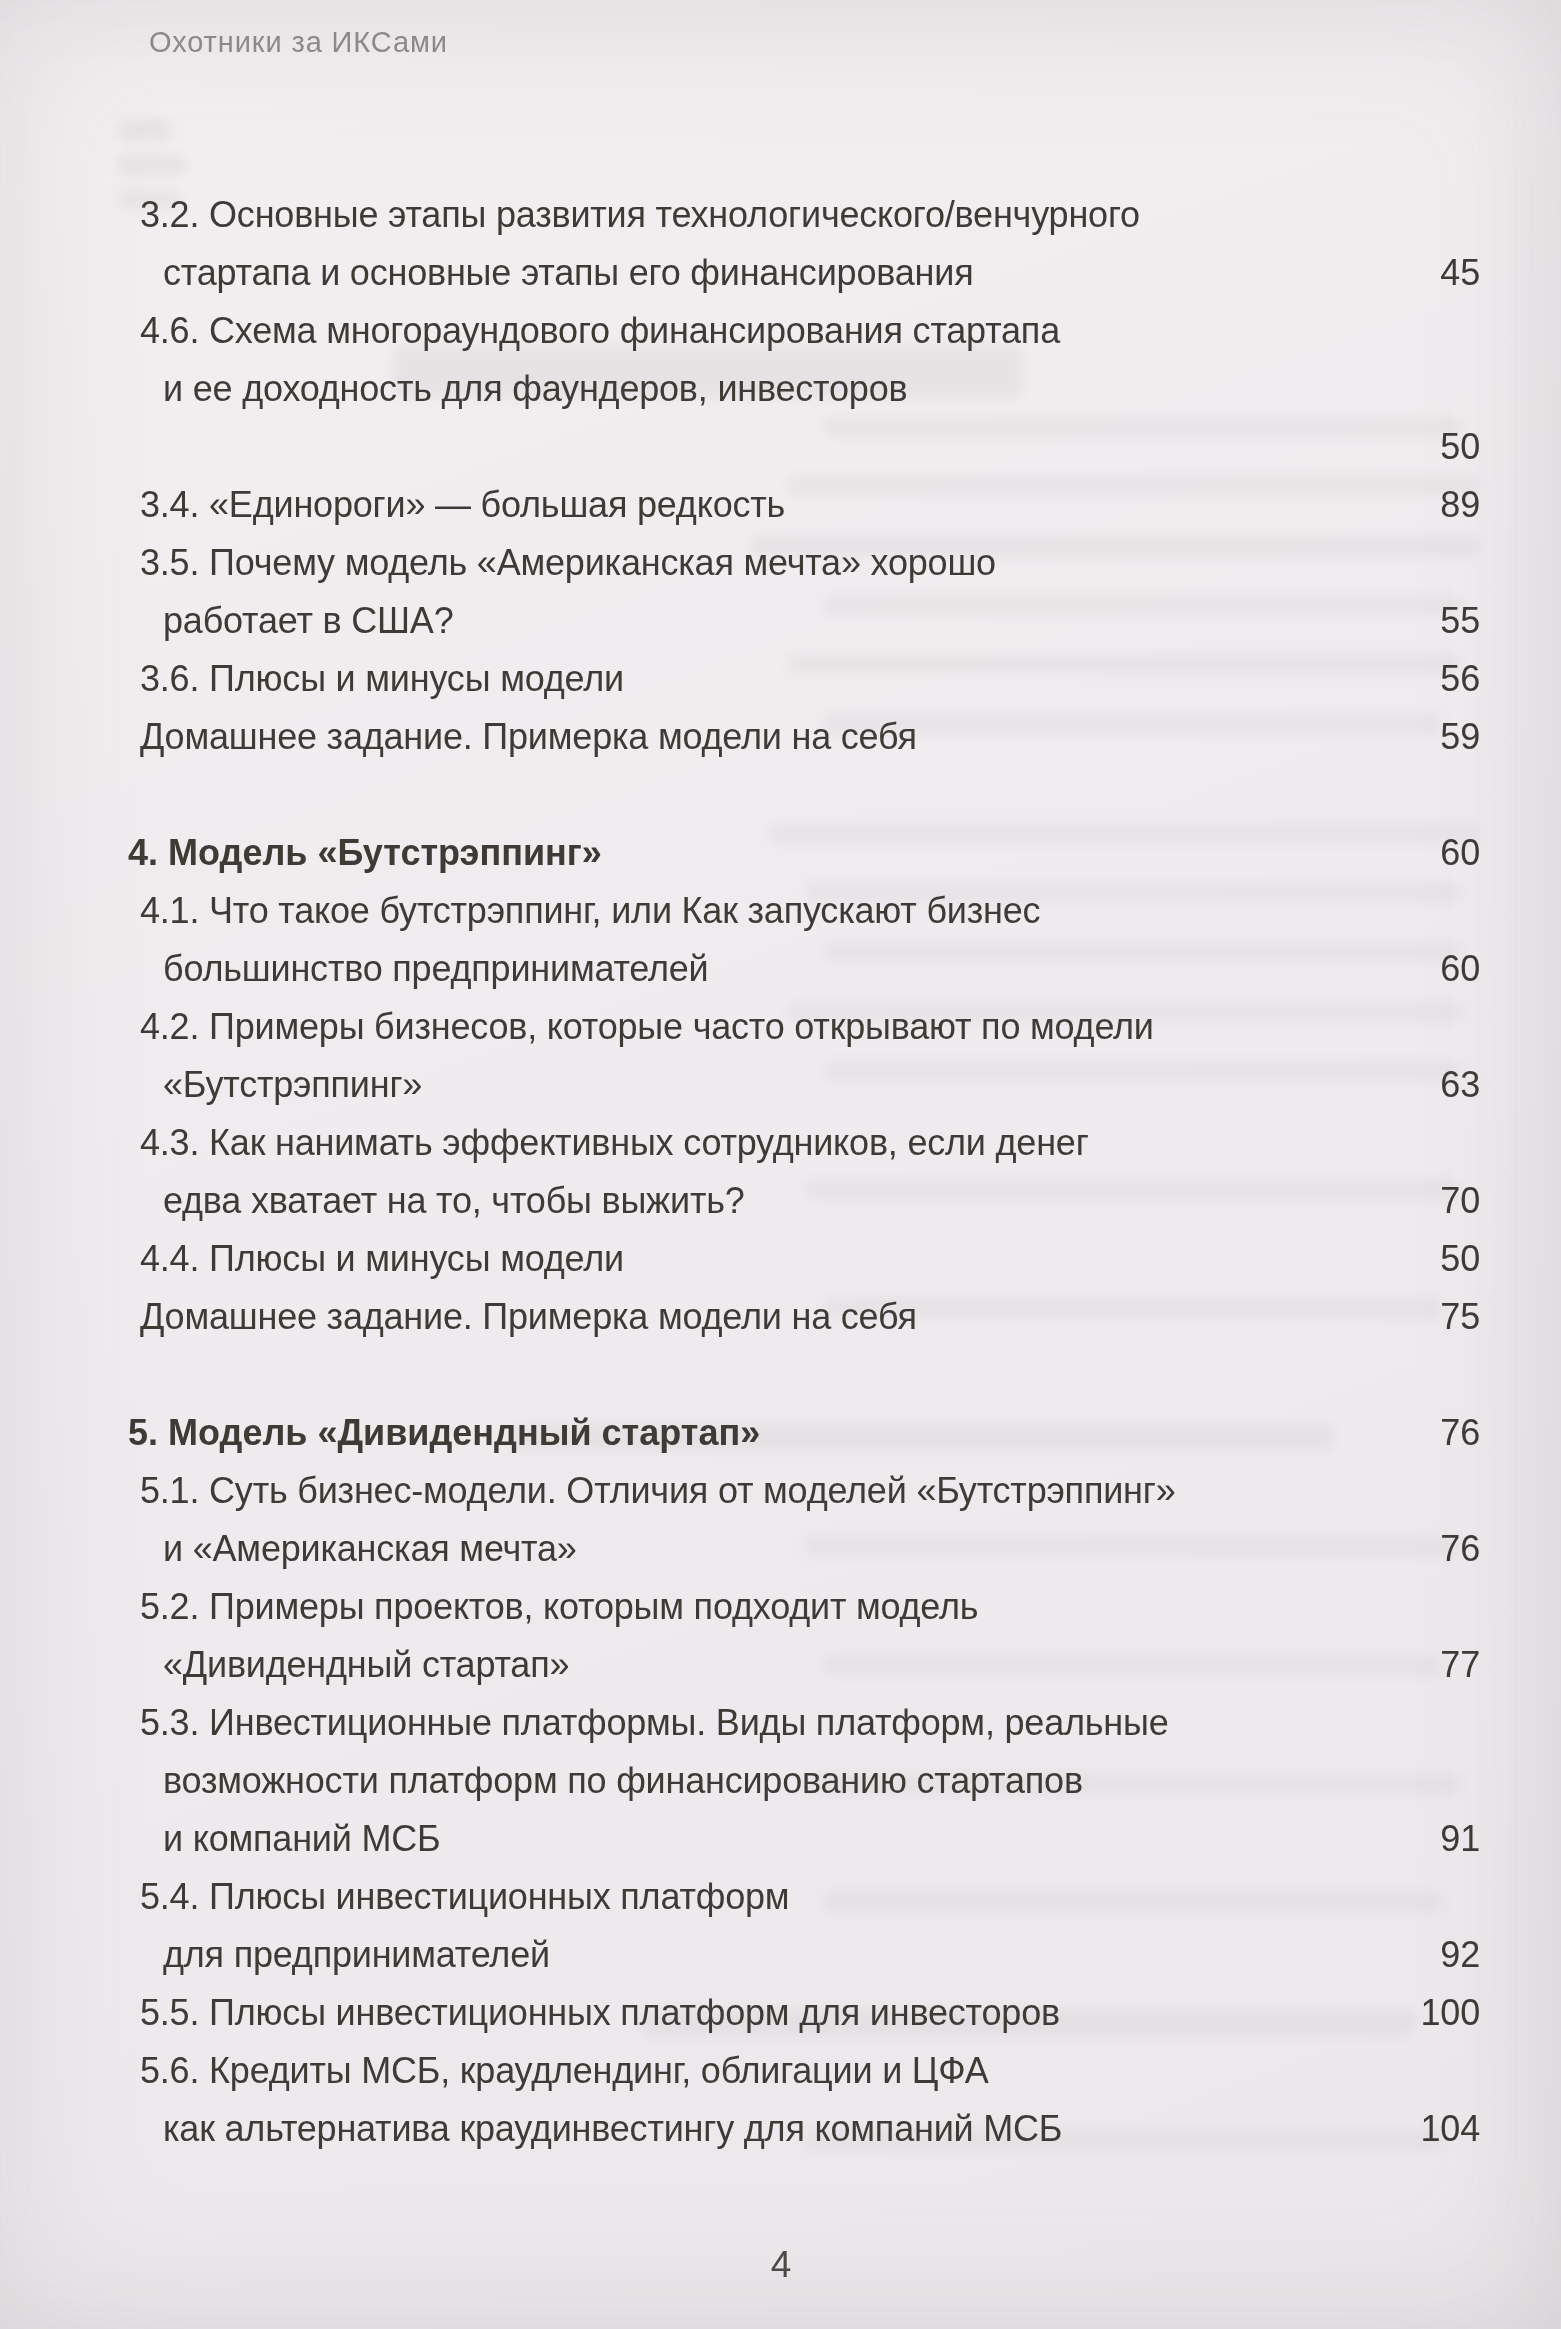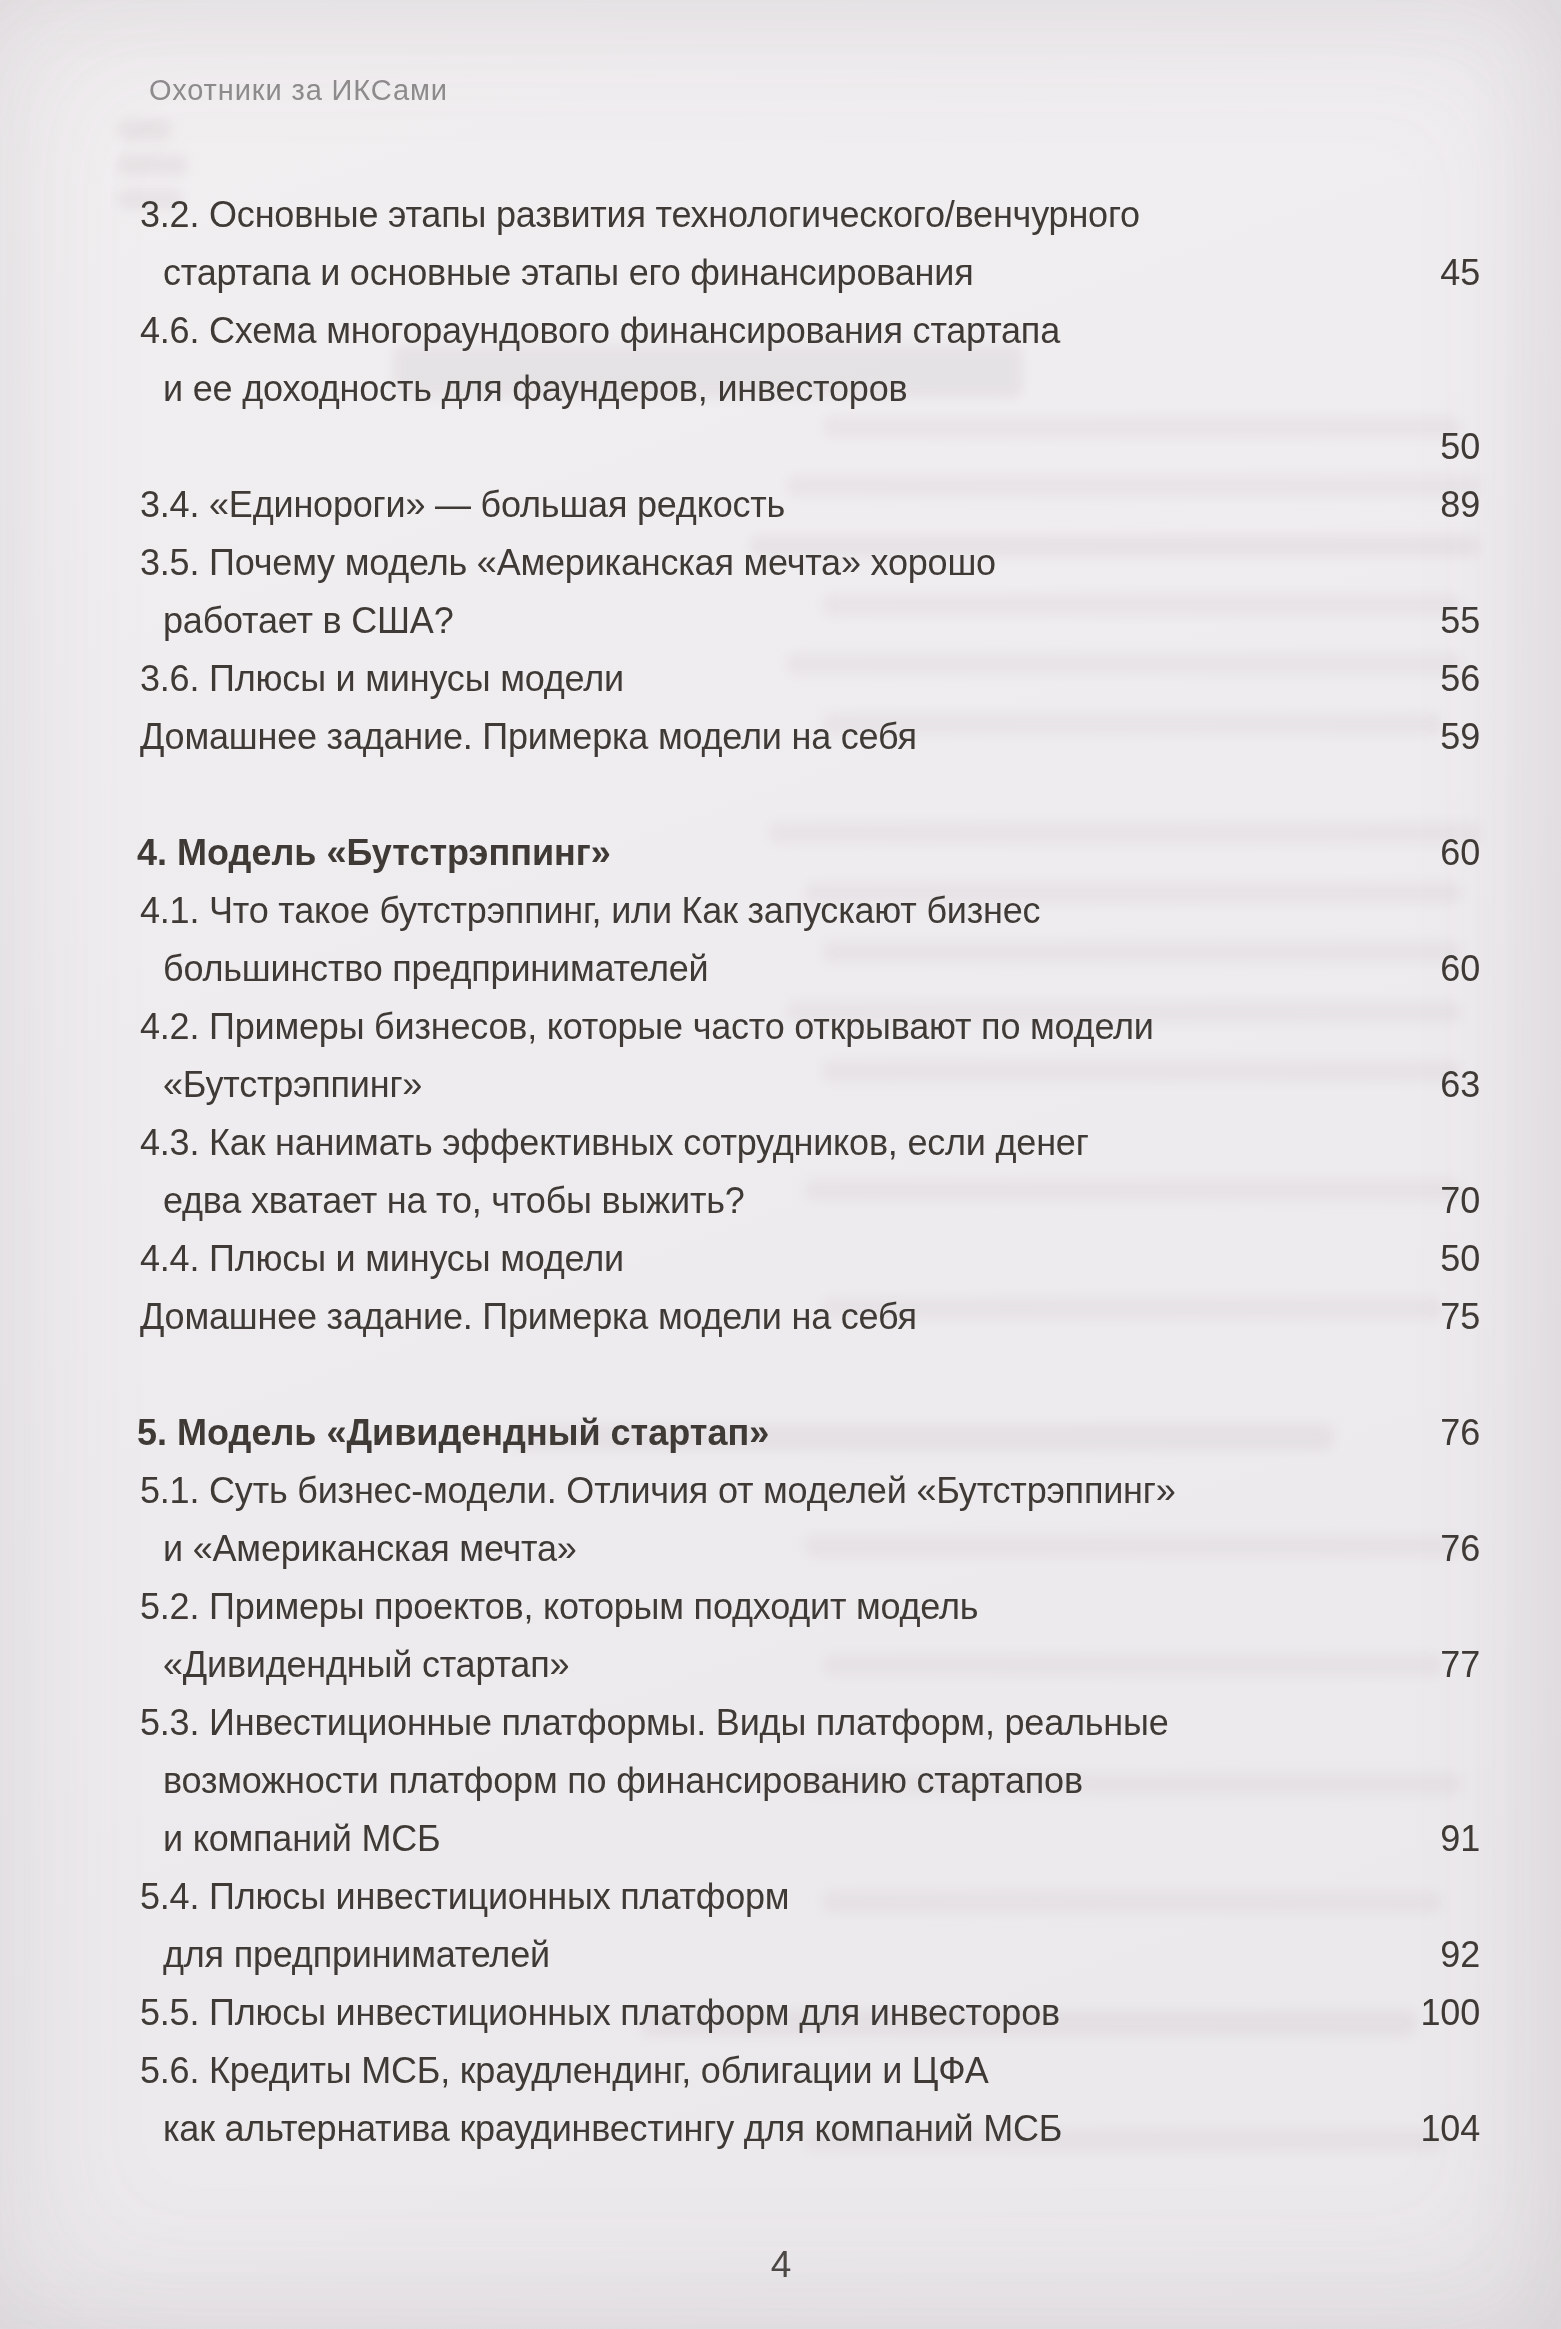--- a/index.html
+++ b/index.html
@@ -10,28 +10,28 @@
     color:#3f3a36;
   }
   .page{position:absolute;inset:0;}
   .page::after{
     content:'';position:absolute;inset:0;pointer-events:none;
     box-shadow:inset 0 0 155px rgba(112,100,106,.13), inset -27.4px 0 82px rgba(112,100,106,.05);
   }
   .running-header{
     position:absolute;left:149px;top:24px;
     font-size:29px;line-height:37px;letter-spacing:0.9px;
-    color:#8f8c8d;font-weight:400;margin-top:48px;
+    color:#8f8c8d;font-weight:400;
   }
   .toc{
     position:absolute;left:128px;top:186px;width:1352px;
     font-size:36px;line-height:58px;letter-spacing:-0.2px;
   }
   .entry{position:relative;}
-  .entry.gap{margin-top:58px;margin-left:9px;}
+  .entry.gap{margin-top:58px;}
   .line{display:flex;align-items:flex-end;}
   .entry.sub  .line{padding-left:35px;}
   .entry.sub  .line:first-child{padding-left:12px;}
   .entry.home .line{padding-left:12px;}
   .entry.chapter .txt{font-weight:bold;letter-spacing:0;}
   .txt{flex:0 0 auto;white-space:nowrap;}
   .dots{
     flex:1 1 auto;min-width:24px;margin:0 5.5px 0 6.4px;
     background-image:radial-gradient(circle at 3.7px center,#4a443f 2.2px,rgba(74,68,63,0) 2.9px);
     background-size:11.4px 7.3px;background-repeat:repeat-x;

